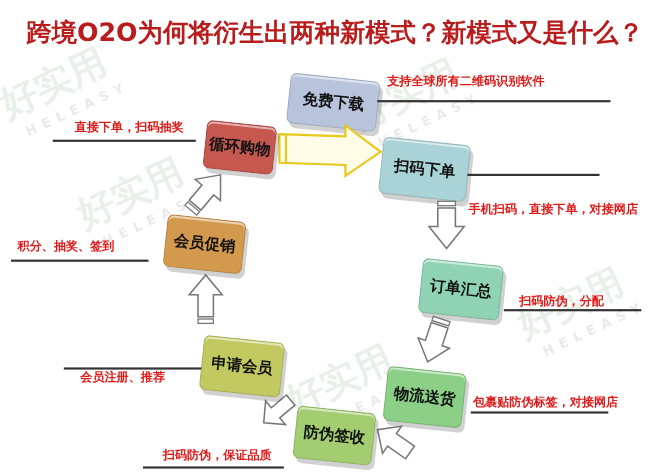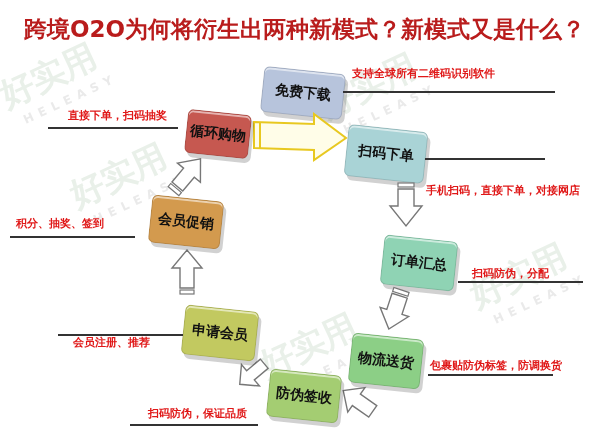--- a/index.html
+++ b/index.html
@@ -53,21 +53,21 @@
 <div class="line" style="left:458px;top:281px;width:125px;"></div>
 
 <svg class="arrow" style="left:378px;top:288px;transform:rotate(18deg);" width="34" height="44" viewBox="0 0 34 44">
   <rect x="9" y="1" width="16" height="4" fill="#fff" stroke="#777" stroke-width="1.2"></rect>
   <polygon points="9,7 25,7 25,24 32,24 17,42 2,24 9,24" fill="#fff" stroke="#777" stroke-width="1.4"></polygon>
 </svg>
 
 <div class="box" style="left:350px;top:336px;width:70px;height:48px;background:#8ccf86;">
   <span>物流送货</span>
 </div>
-<div class="note" style="left:430px;top:358px;">包裹贴防伪标签，防调换货</div>
+<div class="note" style="left:430px;top:358px;">包裹贴防伪标签，对接网店</div>
 <div class="line" style="left:428px;top:374px;width:125px;"></div>
 
 <svg class="arrow" style="left:338px;top:384px;transform:rotate(35deg);" width="40" height="34" viewBox="0 0 40 34">
   <polygon points="38,10 18,10 18,2 2,17 18,32 18,24 38,24" fill="#fff" stroke="#777" stroke-width="1.4"></polygon>
 </svg>
 
 <div class="box" style="left:268px;top:372px;width:70px;height:46px;background:#a4cd72;">
   <span>防伪签收</span>
 </div>
 <div class="note" style="left:148px;top:406px;">扫码防伪，保证品质</div>

